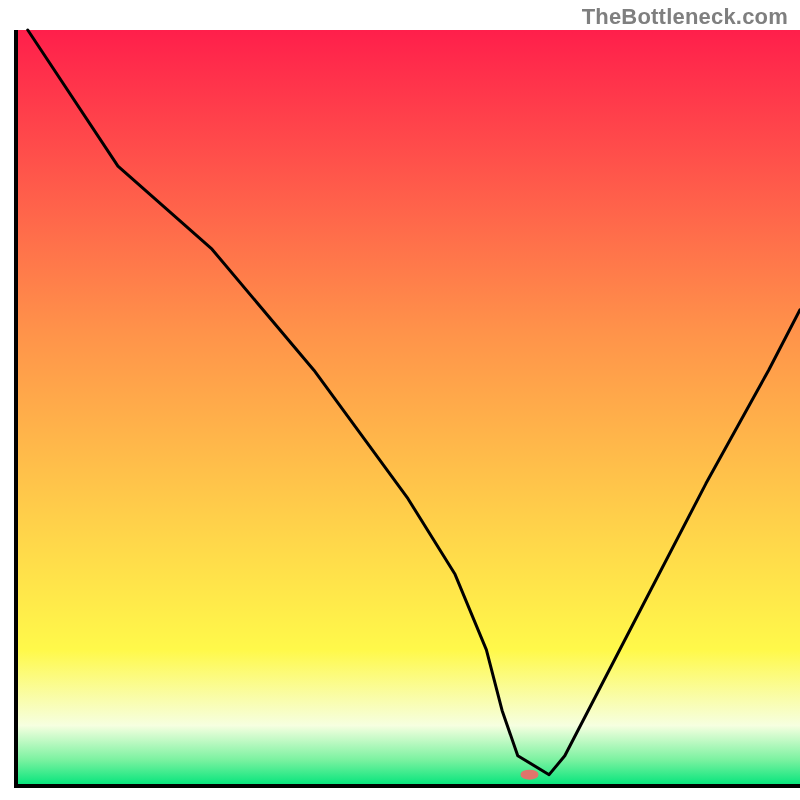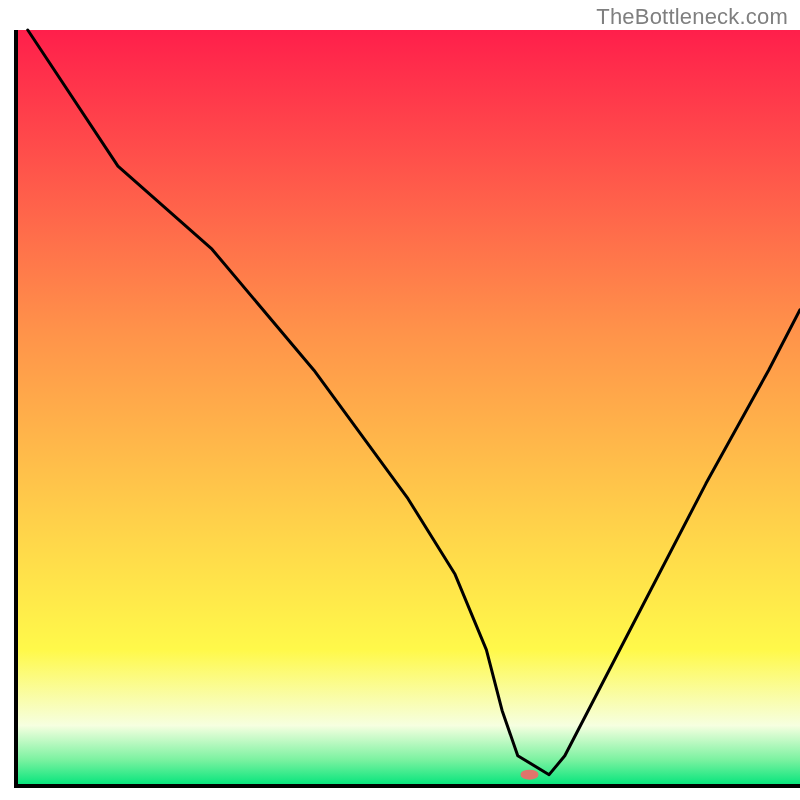--- a/index.html
+++ b/index.html
@@ -14,21 +14,21 @@
   .stage {
     position: relative;
     width: 800px;
     height: 800px;
   }
   .watermark {
     position: absolute;
     top: 4px;
     right: 12px;
     font-size: 22px;
-    font-weight: 400;
+    font-weight: 700;
     color: #7f7f7f;
     letter-spacing: 0.2px;
     z-index: 5;
   }
   svg.plot {
     position: absolute;
     inset: 0;
     width: 800px;
     height: 800px;
     display: block;

